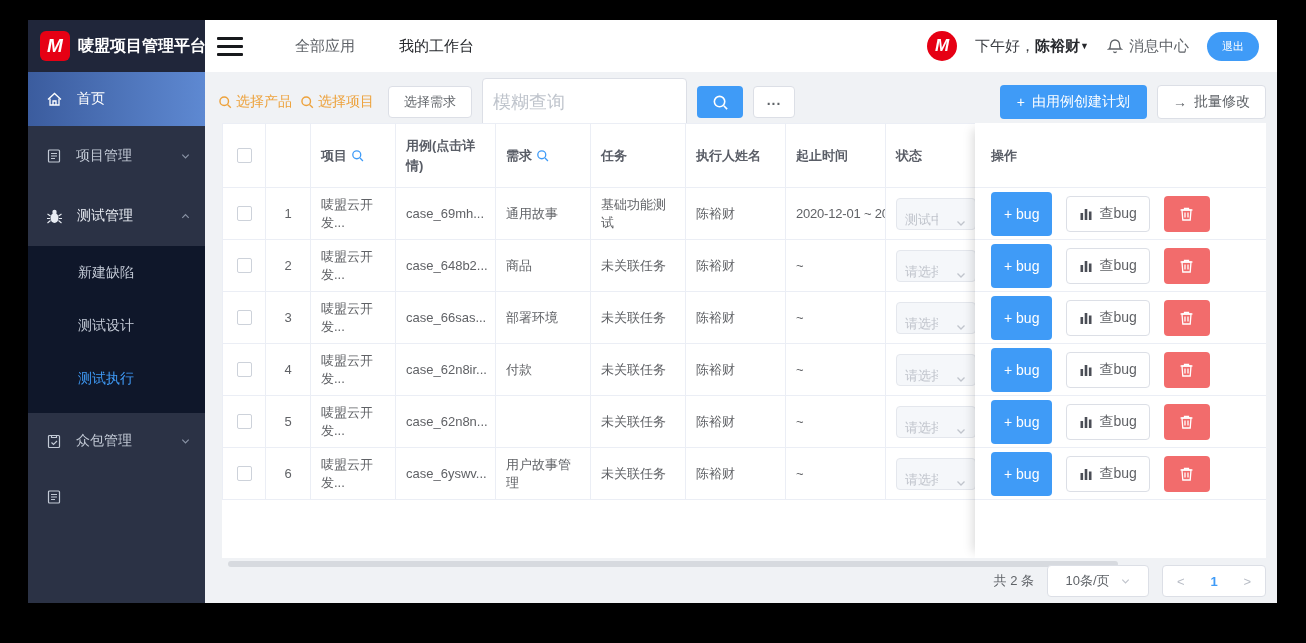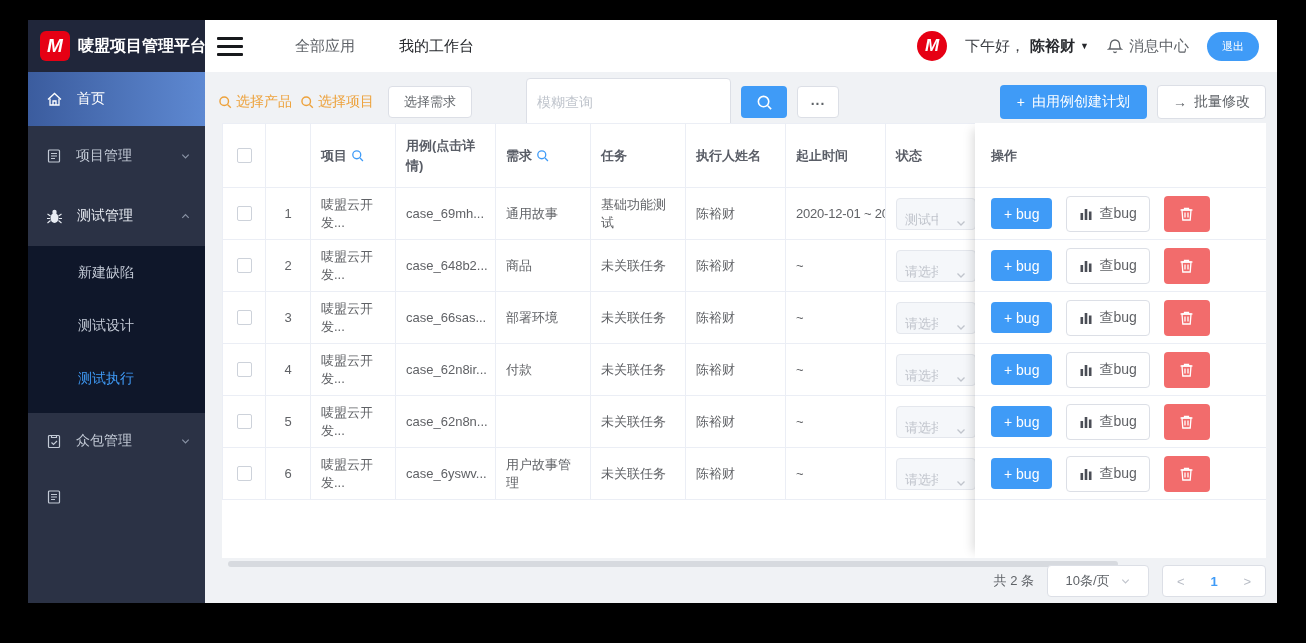--- a/index.html
+++ b/index.html
@@ -12,21 +12,21 @@
   .logo { width:177px; height:52px; background:#20263a; display:flex; align-items:center; gap:8px; padding-left:12px; flex:none; }
   .logo-badge { width:30px; height:30px; background:#e60014; border-radius:6px; color:#fff; font-weight:bold; font-style:italic; display:flex; align-items:center; justify-content:center; font-size:19px; flex:none; }
   .logo-text { color:#fff; font-size:16px; font-weight:bold; white-space:nowrap; }
   .hamburger { margin-left:12px; width:26px; height:19px; display:flex; flex-direction:column; justify-content:space-between; cursor:pointer; flex:none; }
   .hamburger span { display:block; height:3px; background:#17191c; border-radius:1px; }
   .nav { display:flex; gap:44px; margin-left:52px; font-size:15px; }
   .nav-item { color:#5f6368; cursor:pointer; }
   .nav-item.active { color:#26282c; }
   .header-right { margin-left:auto; display:flex; align-items:center; gap:18px; padding-right:18px; font-size:15px; color:#3a3d42; }
   .avatar { width:30px; height:30px; border-radius:50%; background:#e60014; color:#fff; font-weight:bold; font-style:italic; display:flex; align-items:center; justify-content:center; font-size:17px; flex:none; }
-  .greeting { display:flex; align-items:center; gap:5px; cursor:pointer; }
+  .greeting { display:flex; align-items:center; cursor:pointer; }
   .greeting b { color:#26282c; }
   .caret { font-size:9px; color:#26282c; }
   .msg { display:flex; align-items:center; gap:6px; color:#5f6368; cursor:pointer; }
   .logout-btn { background:#3f9bf7; color:#fff; border:none; border-radius:16px; padding:7px 15px; font-size:11px; cursor:pointer; font-family:inherit; }
 
   
   .sidebar { position:absolute; left:0; top:52px; width:177px; bottom:0; background:#2b3245; overflow:hidden; z-index:5; }
   .side-item { height:54px; display:flex; align-items:center; gap:14px; padding-left:18px; color:#c3cad6; font-size:14px; cursor:pointer; }
   .side-item.h60 { height:60px; }
   .side-item.h56 { height:56px; }
@@ -36,21 +36,21 @@
   .submenu-item { height:53px; line-height:53px; padding-left:50px; color:#c3cad6; font-size:14px; cursor:pointer; }
   .submenu-item.active { color:#3f9bf7; }
 
   
   .main { position:absolute; left:177px; top:52px; right:0; bottom:0; }
 
   .toolbar { position:absolute; top:13px; left:13px; right:11px; height:34px; display:flex; align-items:center; gap:10px; }
   .filter-link { display:flex; align-items:center; gap:4px; color:#eda23c; font-size:14px; cursor:pointer; white-space:nowrap; }
   .filter-group { display:flex; align-items:center; gap:8px; margin-right:4px; }
   .btn-plain { height:32px; background:#fff; border:1px solid #dcdfe6; border-radius:4px; color:#5f6368; font-size:13px; padding:0 15px; display:flex; align-items:center; cursor:pointer; font-family:inherit; white-space:nowrap; }
-  .search-input { height:49px; width:205px; border:1px solid #dcdfe6; border-radius:4px; padding:0 10px; font-size:14px; color:#303133; outline:none; background:#fff; font-family:inherit;margin-left:44px; }
+  .search-input { height:49px; width:205px; border:1px solid #dcdfe6; border-radius:4px; padding:0 10px; font-size:18px; color:#303133; outline:none; background:#fff; font-family:inherit; }
   .search-input::placeholder { color:#bfc4cc; }
   .btn-search { width:46px; height:32px; background:#3f9bf7; border:none; border-radius:4px; display:flex; align-items:center; justify-content:center; cursor:pointer; }
   .btn-more { width:42px; height:32px; background:#fff; border:1px solid #dcdfe6; border-radius:4px; color:#5f6368; display:flex; align-items:flex-start; justify-content:center; font-weight:bold; letter-spacing:1px; cursor:pointer; font-size:14px; line-height:26px; }
   .toolbar-right { margin-left:auto; display:flex; gap:10px; }
   .btn-primary { height:34px; background:#3f9bf7; color:#fff; border:none; border-radius:4px; font-size:14px; padding:0 17px; display:flex; align-items:center; gap:7px; cursor:pointer; font-family:inherit; white-space:nowrap; }
   .btn-outline { height:34px; background:#fff; border:1px solid #dcdfe6; border-radius:4px; color:#5f6368; font-size:14px; padding:0 15px; display:flex; align-items:center; gap:7px; cursor:pointer; font-family:inherit; white-space:nowrap; }
 
   
   .table-area { position:absolute; left:17px; right:11px; top:51px; height:435px; background:#fff; overflow:hidden; }
   table.grid { border-collapse:collapse; table-layout:fixed; width:1044px; }
@@ -63,21 +63,21 @@
   .checkbox { width:15px; height:15px; border:1px solid #cdd2da; border-radius:2px; background:#fff; margin:0 auto; cursor:pointer; }
   .time-cell { font-size:12px; white-space:nowrap; letter-spacing:-0.2px; }
   .status-select { width:80px; height:32px; background:#f5f7fa; border:1px solid #e4e7ed; border-radius:4px; display:flex; align-items:flex-end; padding:0 8px; color:#c0c4cc; cursor:not-allowed; }
   .status-text { max-width:33px; overflow:hidden; white-space:nowrap; flex:none; }
   .status-select .sel-chev { margin-left:auto; display:flex; }
 
   
   .ops-col { position:absolute; top:0; right:0; bottom:0; width:291px; background:#fff; box-shadow:-8px 0 10px -6px rgba(0,0,0,0.15); z-index:3; }
   .ops-header { height:65px; line-height:65px; padding-left:16px; font-weight:600; color:#595d66; border-bottom:1px solid #ebeef5; font-size:13px; }
   .ops-row { height:52px; display:flex; align-items:center; gap:14px; padding-left:16px; border-bottom:1px solid #ebeef5; }
-  .btn-addbug { height:31px; background:#3f9bf7; color:#fff; border:none; border-radius:4px; font-size:14px; padding:0 13px; cursor:pointer; font-family:inherit; white-space:nowrap; }
+  .btn-addbug { height:44px; background:#3f9bf7; color:#fff; border:none; border-radius:4px; font-size:14px; padding:0 13px; cursor:pointer; font-family:inherit; white-space:nowrap; }
   .btn-viewbug { height:36px; background:#fff; border:1px solid #dcdfe6; border-radius:4px; color:#606266; font-size:14px; padding:0 12px; display:flex; align-items:center; gap:6px; cursor:pointer; font-family:inherit; white-space:nowrap; }
   .btn-del { width:46px; height:36px; background:#f26c6c; border:none; border-radius:4px; display:flex; align-items:center; justify-content:center; cursor:pointer; }
 
   .scrollbar { position:absolute; left:23px; top:489px; width:890px; height:6px; background:#d7dadf; border-radius:3px; cursor:pointer; }
 
   
   .pagination { position:absolute; right:11px; top:493px; height:32px; display:flex; align-items:center; gap:13px; font-size:13px; color:#5f6368; }
   .page-size { width:102px; height:32px; background:#fff; border:1px solid #dcdfe6; border-radius:4px; display:flex; align-items:center; justify-content:center; gap:10px; cursor:pointer; color:#5f6368; }
   .pager { width:104px; height:32px; background:#fff; border:1px solid #dcdfe6; border-radius:4px; display:flex; align-items:center; justify-content:space-between; padding:0 14px; color:#b8bdc6; }
   .pager span { cursor:pointer; }

